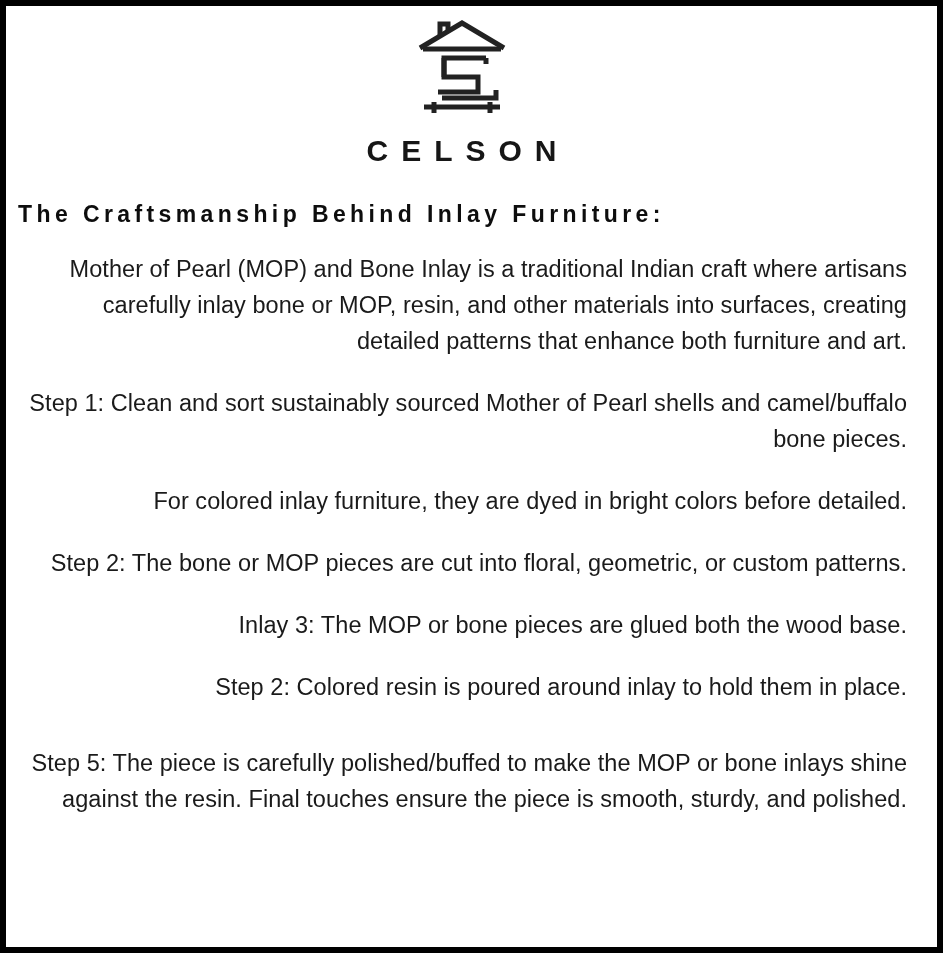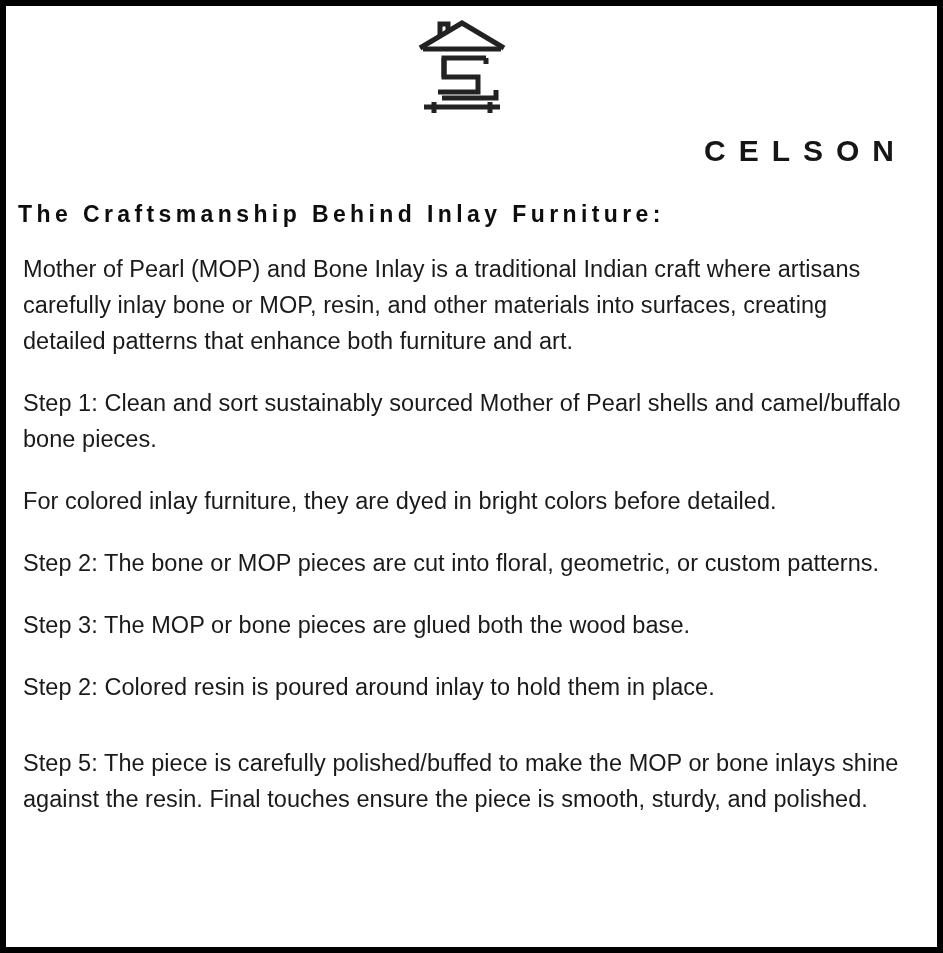--- a/index.html
+++ b/index.html
@@ -25,21 +25,21 @@
   .inner {
     box-sizing: border-box;
     width: 100%;
     height: 100%;
     padding: 8px 30px 0 10px;
   }
 
   
   .brand {
     width: 100%;
-    text-align: right;
+    text-align: center;
     padding-top: 4px;
   }
   .logo-mark {
     display: block;
     margin: 0 auto;
     width: 96px;
     height: 104px;
   }
   .wordmark {
     display: block;
@@ -61,20 +61,21 @@
     letter-spacing: 4.4px;
     color: #0d0d0d;
     line-height: 1.25;
     white-space: nowrap;
   }
 
   
   .body-copy {
     margin: 0 0 0 7px;
     padding-top: 22px;
+    text-align: right;
   }
   .para {
     font-size: 23.5px;
     line-height: 36px;
     color: #1a1a1a;
     margin: 0 0 26px 0;
     max-width: 890px;
     letter-spacing: 0.05px;
   }
   .para:last-child { margin-bottom: 0; margin-top: 40px; }
@@ -123,21 +124,21 @@
         <span class="lead">Step 1:</span><span> Clean and sort sustainably sourced Mother of Pearl shells and camel/buffalo bone pieces.</span>
       </p>
 
       <p class="para">For colored inlay furniture, they are dyed in bright colors before detailed.</p>
 
       <p class="para">
         <span class="lead">Step 2:</span><span> The bone or MOP pieces are cut into floral, geometric, or custom patterns.</span>
       </p>
 
       <p class="para">
-        <span class="lead">Step 3:</span><span> The MOP or bone pieces are glued both the wood base.</span>
+        <span class="lead">Inlay 3:</span><span> The MOP or bone pieces are glued both the wood base.</span>
       </p>
 
       <p class="para">
         <span class="lead">Step 2</span><span>: Colored resin is poured around inlay to hold them in place.</span>
       </p>
 
       <p class="para">
         <span class="lead">Step 5:</span><span> The piece is carefully polished/buffed to make the MOP or bone inlays shine against the resin. Final touches ensure the piece is smooth, sturdy, and polished.</span>
       </p>
 

